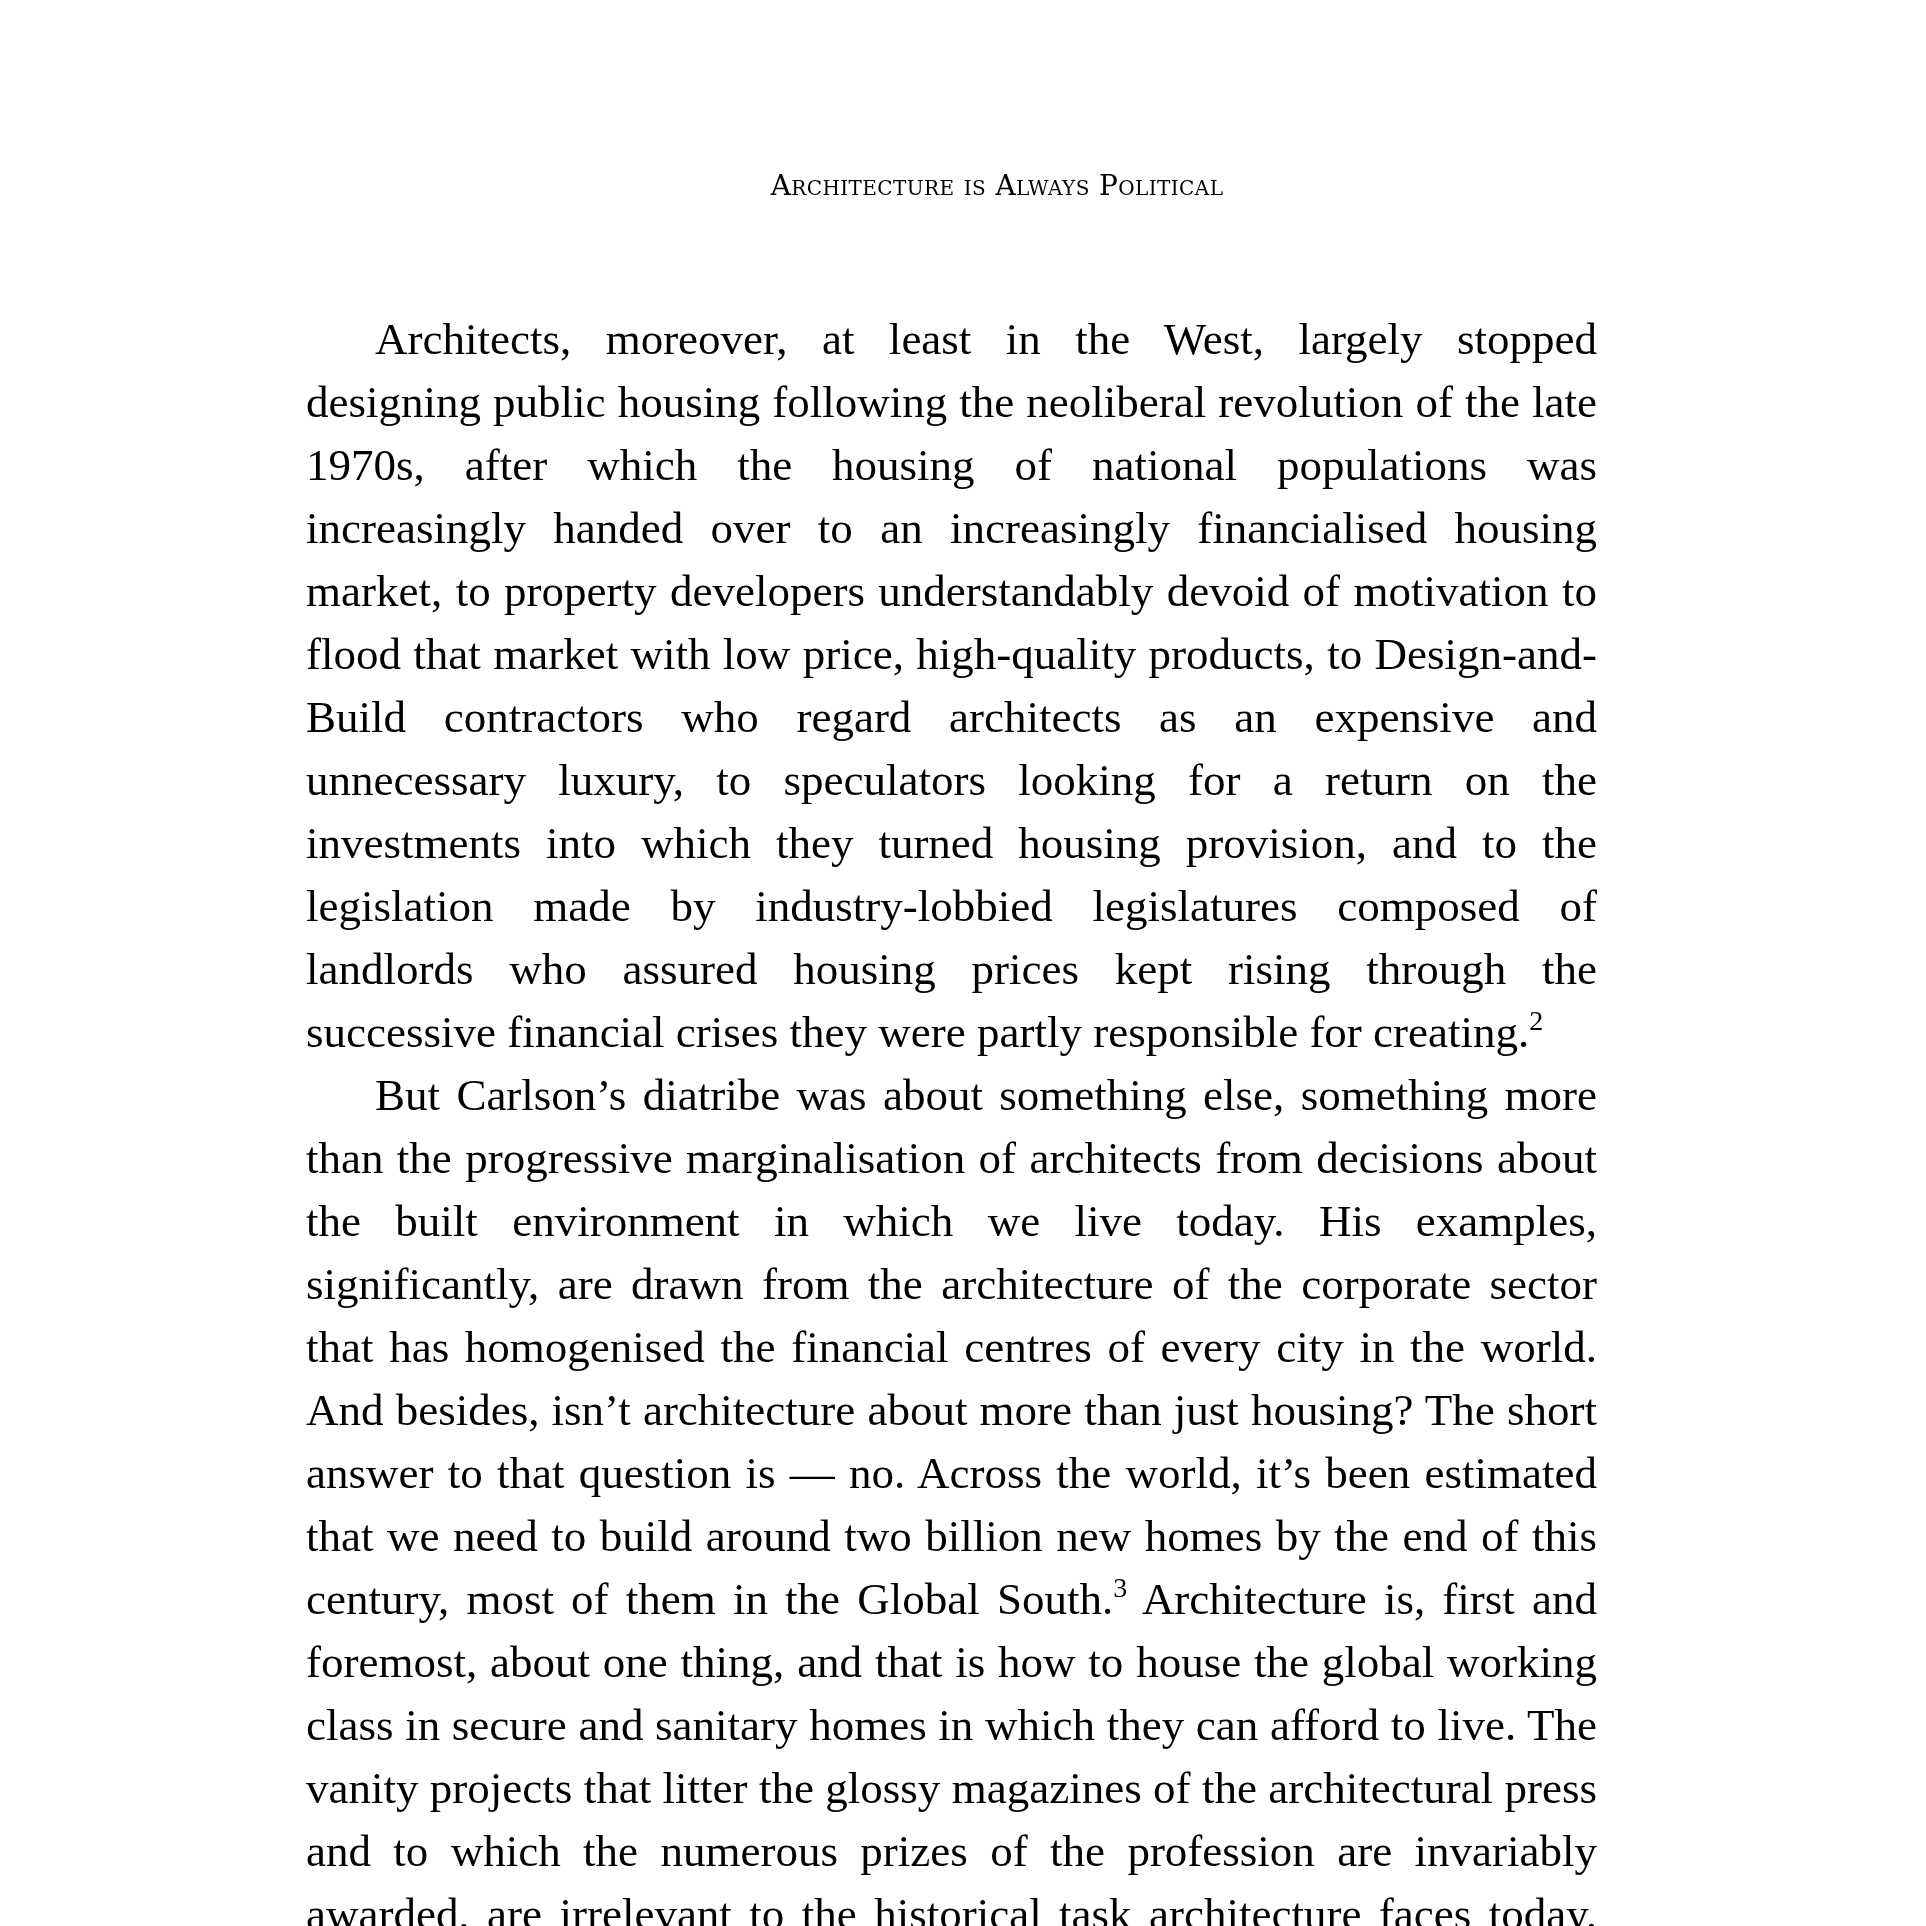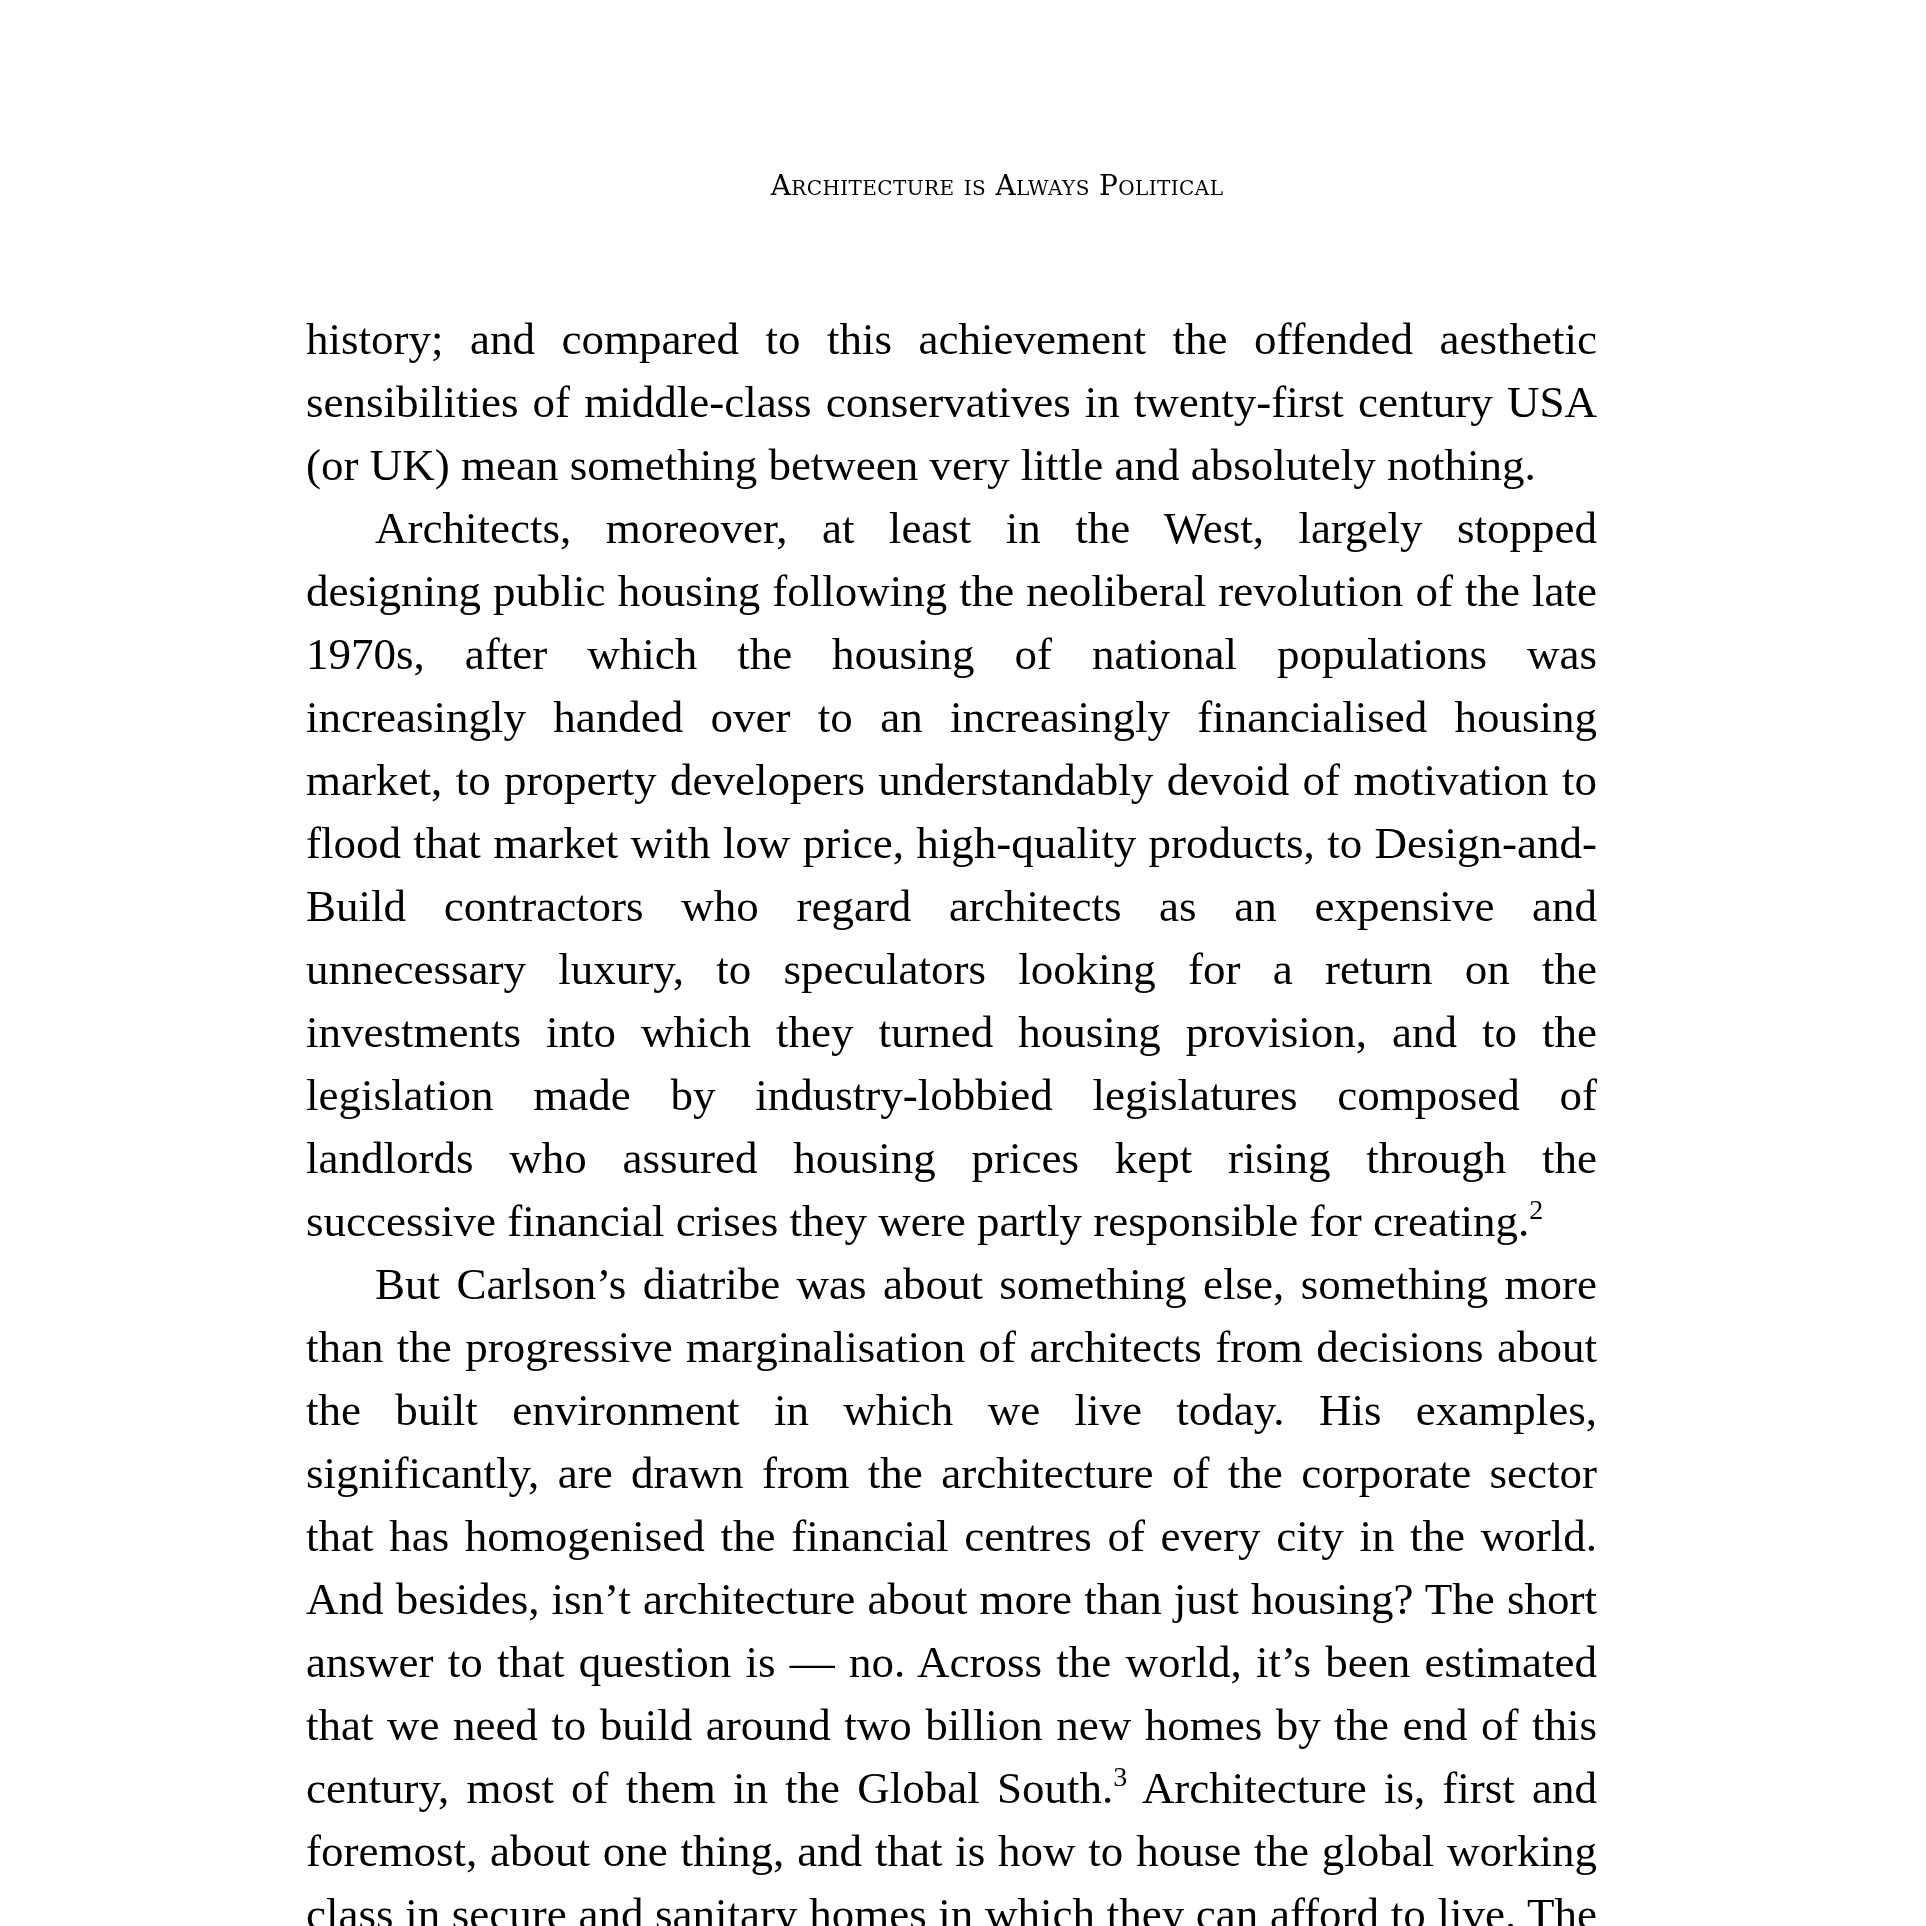--- a/index.html
+++ b/index.html
@@ -21,23 +21,20 @@
   sup.fn { font-size: 28px; vertical-align: 17px; line-height: 0; }
 </style>
 </head>
 <body>
 
 <div class="page">
 
   <div class="running-head">Architecture is Always Political</div>
 
   <div class="body-text">
-    <p class="noindent">
-      <span>history; and compared to this achievement the offended aesthetic sensibilities of middle-class conservatives in twenty-first century USA (or UK) mean something between very little and absolutely nothing.</span>
-    </p>
     <p class="indent">
       <span>Architects, moreover, at least in the West, largely stopped designing public housing following the neoliberal revolution of the late 1970s, after which the housing of national populations was increasingly handed over to an increasingly financialised housing market, to property developers understandably devoid of motivation to flood that market with low price, high-quality products, to Design-and-Build contractors who regard architects as an expensive and unnecessary luxury, to speculators looking for a return on the investments into which they turned housing provision, and to the legislation made by industry-lobbied legislatures composed of landlords who assured housing prices kept rising through the successive financial crises they were partly responsible for creating.</span><sup class="fn">2</sup>
     </p>
     <p class="indent">
       <span>But Carlson’s diatribe was about something else, something more than the progressive marginalisation of architects from decisions about the built environment in which we live today. His examples, significantly, are drawn from the architecture of the corporate sector that has homogenised the financial centres of every city in the world. And besides, isn’t architecture about more than just housing? The short answer to that question is — no. Across the world, it’s been estimated that we need to build around two billion new homes by the end of this century, most of them in the Global South.</span><sup class="fn">3</sup><span> Architecture is, first and foremost, about one thing, and that is how to house the global working class in secure and sanitary homes in which they can afford to live. The vanity projects that litter the glossy magazines of the architectural press and to which the numerous prizes of the profession are invariably awarded, are irrelevant to the historical task architecture faces today. The question this poses is how we balance meeting this housing demand against the economic, social, environmental and political costs of doing so.</span>
     </p>
   </div>
 
 </div>
 

